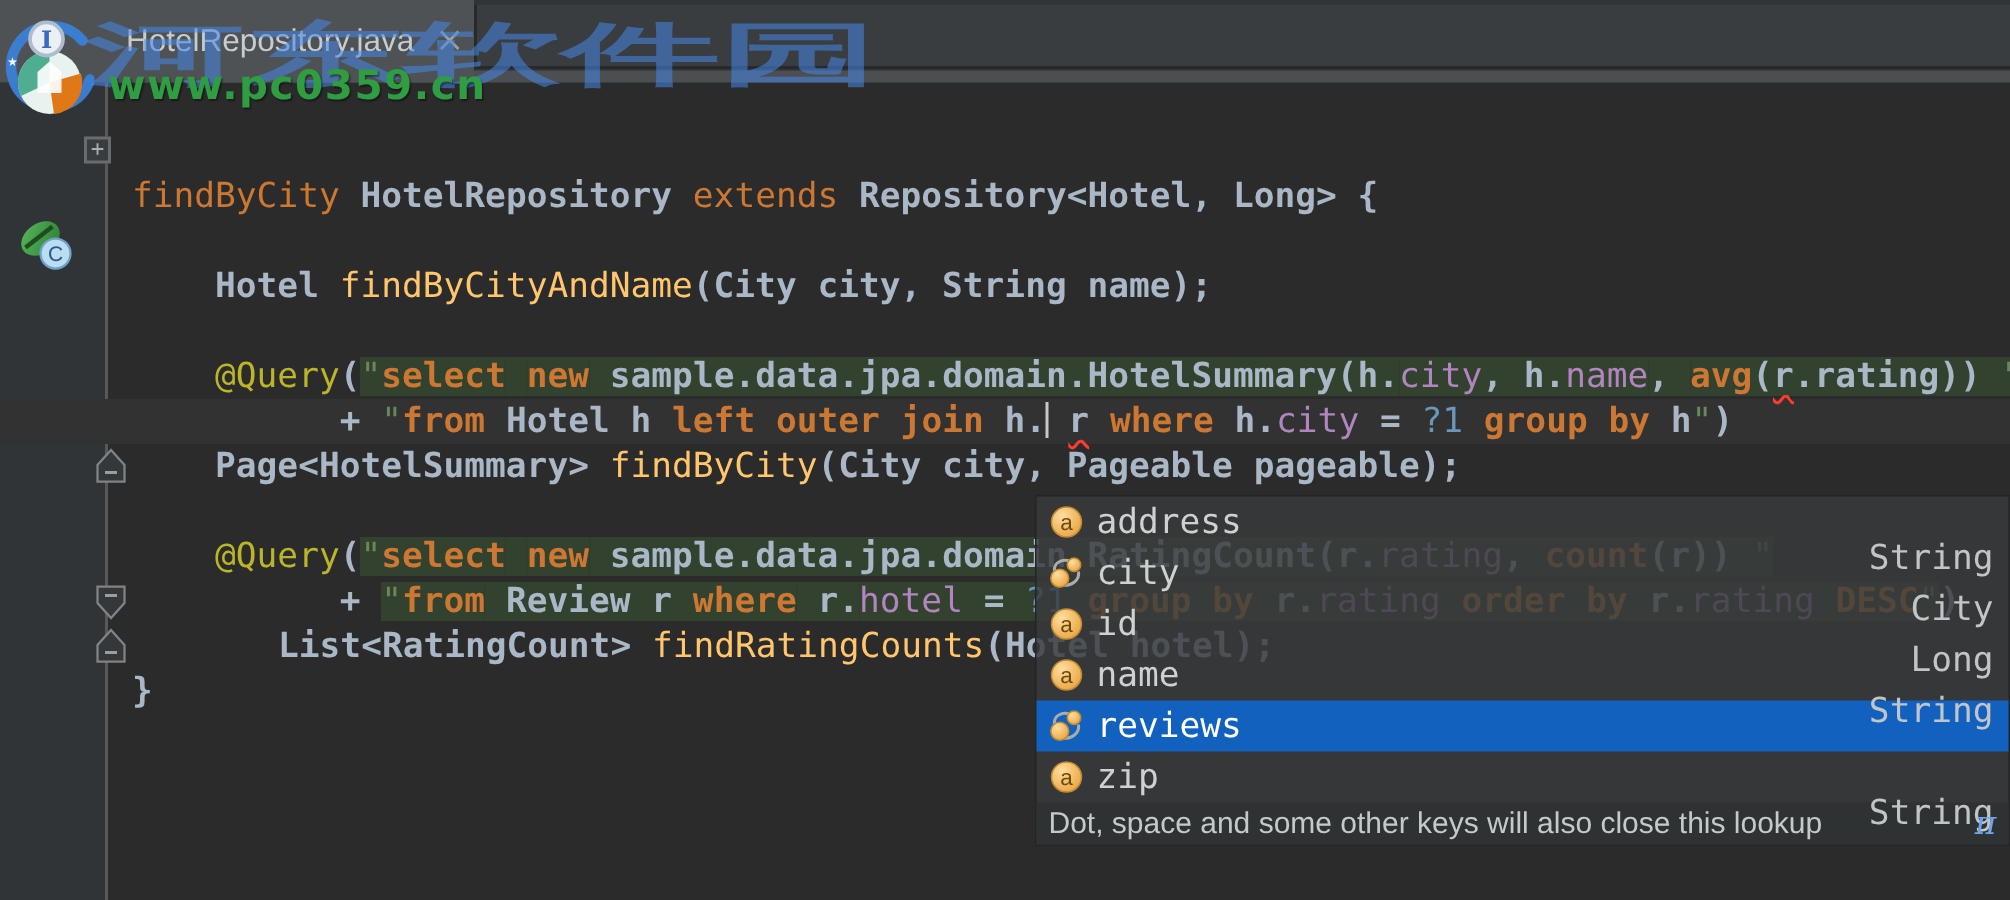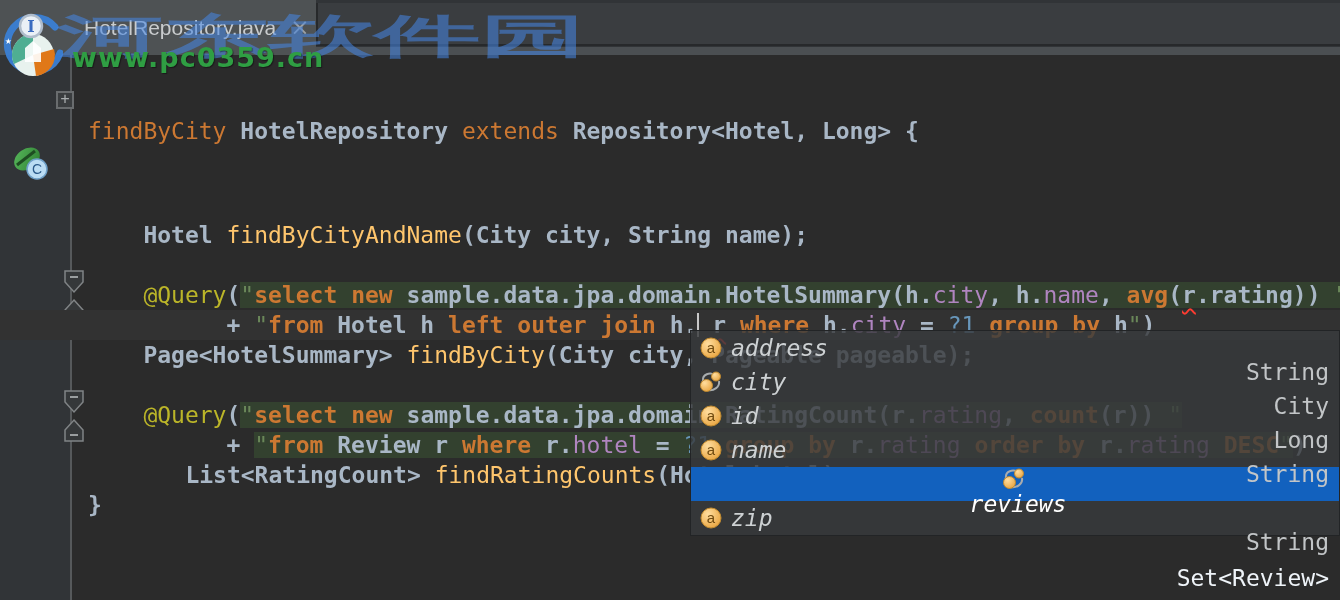--- a/index.html
+++ b/index.html
@@ -38,23 +38,23 @@
   .caret{display:inline-block;width:2px;height:24px;background:#C8C8C8;vertical-align:middle;margin:0 -1px 3px 0;}
   
   #fold-plus{position:absolute;left:56px;top:36px;width:18px;height:18px;box-sizing:border-box;
     border:2px solid #696C6E;background:#3A3D3F;color:#A9ADAF;font-size:15px;line-height:13px;text-align:center;}
   .gdeco{position:absolute;}
   
   #popup{position:absolute;left:690px;top:330px;width:650px;box-sizing:border-box;z-index:10;
     background:rgba(56,59,61,0.82);border:1px solid #222426;}
   .row{height:34px;display:flex;align-items:center;padding:0 10px 0 8px;
     font-size:23px;color:#CDD1D3;}
-  .row .lbl{margin-left:8px;font-style:italic;}
+  .row .lbl{margin-left:8px;}
   .row .typ{margin-left:auto;color:#C2C5C7;margin-top:48px;}
-  .row.sel{background:var(--c-selection,#1261BE);color:#FFFFFF;flex-direction:column;}
+  .row.sel{background:var(--c-selection,#1261BE);color:#FFFFFF;}
   .row.sel .typ{color:#EFF4F9;}
   .ic{width:24px;height:24px;flex:0 0 24px;}
   #popup-footer{height:28px;display:flex;align-items:center;padding:0 8px;
     background:rgba(47,49,51,0.93);font-family:"Liberation Sans",sans-serif;
     font-size:20px;color:#C6C9CB;}
   #hint-pi{margin-left:auto;color:#6FA5EC;font-family:"DejaVu Serif",serif;font-style:italic;font-size:22px;}
   
   #wm{position:absolute;left:0;top:0;z-index:20;pointer-events:none;}
   #wm-logo{position:absolute;left:1px;top:13px;}
   #wm-cn{position:absolute;left:57px;top:10px;font-family:"DejaVu Sans",sans-serif;
@@ -113,21 +113,21 @@
     </svg>
     <svg class="gdeco" style="left:63px;top:363px" width="22" height="24">
       <path d="M11 2 L20 12 V23 H2 V12 Z" fill="#35383A" stroke="#808486" stroke-width="1.5"></path>
       <line x1="7" y1="17" x2="15" y2="17" stroke="#9A9EA0" stroke-width="2"></line>
     </svg>
   </div>
   <div id="code">
       <div class="line" style="padding-left: calc(0ch + 88px);"></div>
       <div class="line" style="padding-left: calc(0ch + 88px);"><span class="t-k">findByCity</span><span class="t-p"> HotelRepository </span><span class="t-k">extends</span><span class="t-p"> Repository&lt;Hotel, Long&gt; {</span></div>
       <div class="line" style="padding-left: calc(0ch + 88px);"></div>
-      <div class="line" style="padding-left: calc(4ch + 88px); margin-top: 44px;"><span class="t-p">Hotel </span><span class="t-m">findByCityAndName</span><span class="t-p">(City city, String name);</span></div>
+      <div class="line" style="padding-left: calc(4ch + 88px);"><span class="t-p">Hotel </span><span class="t-m">findByCityAndName</span><span class="t-p">(City city, String name);</span></div>
       <div class="line" style="padding-left: calc(0ch + 88px);"></div>
       <div class="line" style="padding-left: calc(4ch + 88px);"><span class="t-a">@Query</span><span class="t-p">(</span><span class="t-s inj">"</span><span class="t-kb inj">select</span><span class="t-p inj"> </span><span class="t-kb inj">new</span><span class="t-p inj"> sample.data.jpa.domain.HotelSummary(h.</span><span class="t-f inj">city</span><span class="t-p inj">, h.</span><span class="t-f inj">name</span><span class="t-p inj">, </span><span class="t-kb inj">avg</span><span class="t-p inj">(</span><span class="t-p inj err">r</span><span class="t-p inj">.rating)) </span><span class="t-s inj">"</span></div>
       <div class="line caretline" style="padding-left: calc(10ch + 88px);"><span class="t-p">+ </span><span class="t-s">"</span><span class="t-kb">from</span><span class="t-p"> Hotel h </span><span class="t-kb">left</span><span class="t-p"> </span><span class="t-kb">outer</span><span class="t-p"> </span><span class="t-kb">join</span><span class="t-p"> h.</span><span class="caret"></span><span class="t-p"> </span><span class="t-p err">r</span><span class="t-p"> </span><span class="t-kb">where</span><span class="t-p"> h.</span><span class="t-f">city</span><span class="t-p"> = </span><span class="t-n">?1</span><span class="t-p"> </span><span class="t-kb">group</span><span class="t-p"> </span><span class="t-kb">by</span><span class="t-p"> h</span><span class="t-s">"</span><span class="t-p">)</span></div>
       <div class="line" style="padding-left: calc(4ch + 88px);"><span class="t-p">Page&lt;HotelSummary&gt; </span><span class="t-m">findByCity</span><span class="t-p">(City city, Pageable pageable);</span></div>
       <div class="line" style="padding-left: calc(0ch + 88px);"></div>
       <div class="line" style="padding-left: calc(4ch + 88px);"><span class="t-a">@Query</span><span class="t-p">(</span><span class="t-s inj">"</span><span class="t-kb inj">select</span><span class="t-p inj"> </span><span class="t-kb inj">new</span><span class="t-p inj"> sample.data.jpa.domain.RatingCount(r.</span><span class="t-f inj">rating</span><span class="t-p inj">, </span><span class="t-kb inj">count</span><span class="t-p inj">(r)) </span><span class="t-s inj">"</span></div>
       <div class="line" style="padding-left: calc(10ch + 88px);"><span class="t-p">+ </span><span class="t-s inj">"</span><span class="t-kb inj">from</span><span class="t-p inj"> Review r </span><span class="t-kb inj">where</span><span class="t-p inj"> r.</span><span class="t-f inj">hotel</span><span class="t-p inj"> = </span><span class="t-n inj">?1</span><span class="t-p inj"> </span><span class="t-kb inj">group</span><span class="t-p inj"> </span><span class="t-kb inj">by</span><span class="t-p inj"> r.</span><span class="t-f inj">rating</span><span class="t-p inj"> </span><span class="t-kb inj">order</span><span class="t-p inj"> </span><span class="t-kb inj">by</span><span class="t-p inj"> r.</span><span class="t-f inj">rating</span><span class="t-p inj"> </span><span class="t-kb inj">DESC</span><span class="t-s inj">"</span><span class="t-p">)</span></div>
       <div class="line" style="padding-left: calc(4ch + 88px); margin-left: 42px;"><span class="t-p">List&lt;RatingCount&gt; </span><span class="t-m">findRatingCounts</span><span class="t-p">(Hotel hotel);</span></div>
       <div class="line" style="padding-left: calc(0ch + 88px);"><span class="t-p">}</span></div>
     </div>
@@ -170,31 +170,34 @@
         <span class="typ">String</span>
       </div>
       <div class="row sel">
         <span class="ic"><svg width="24" height="24">
             <path d="M4 11 C3 4 11 2 16 5" stroke="#A8ACAE" stroke-width="2" fill="none"></path>
             <path d="M20 11 C21 17 15 21 9 20" stroke="#A8ACAE" stroke-width="2" fill="none"></path>
             <circle cx="7.5" cy="15.5" r="6" fill="url(#ga)" stroke="#C08A30"></circle>
             <circle cx="17" cy="6.5" r="4.5" fill="url(#ga)" stroke="#C08A30"></circle>
           </svg></span>
         <span class="lbl">reviews</span>
-        <span class="typ">Set&lt;Review&gt;</span>
       </div>
       <div class="row">
         <span class="ic"><svg width="24" height="24">
             <circle cx="12" cy="12" r="10" fill="url(#ga)" stroke="#C08A30"></circle>
             <text x="12" y="17" text-anchor="middle" font-size="15" font-family="Liberation Sans,sans-serif" fill="#6F4A10">a</text>
           </svg></span>
         <span class="lbl">zip</span>
         <span class="typ">String</span>
       </div>
     </div>
+  <div id="popup-footer">
+    <span>Dot, space and some other keys will also close this lookup</span>
+    <span id="hint-pi">π</span>
+  </div>
 </div>
 
 <div id="wm">
   <svg id="wm-logo" width="62" height="66">
     <path d="M54 14 A27 27 0 1 0 59 40" fill="none" stroke="#3A7FD5" stroke-width="7" stroke-linecap="round" opacity="0.95"></path>
     <circle cx="32" cy="42" r="21" fill="#E8F2EE"></circle>
     <path d="M32 21 A21 21 0 0 0 13 51 L32 42 Z" fill="#4FAE92"></path>
     <path d="M32 42 L53 36 A21 21 0 0 1 35 63 Z" fill="#E07818"></path>
     <path d="M24 35 L32 28 L40 35 L40 49 L24 49 Z" fill="#FFFFFF" opacity="0.9"></path>
     <circle cx="30" cy="13" r="11" fill="#EAF0F6" stroke="#AFBCCB" stroke-width="2.5"></circle>

